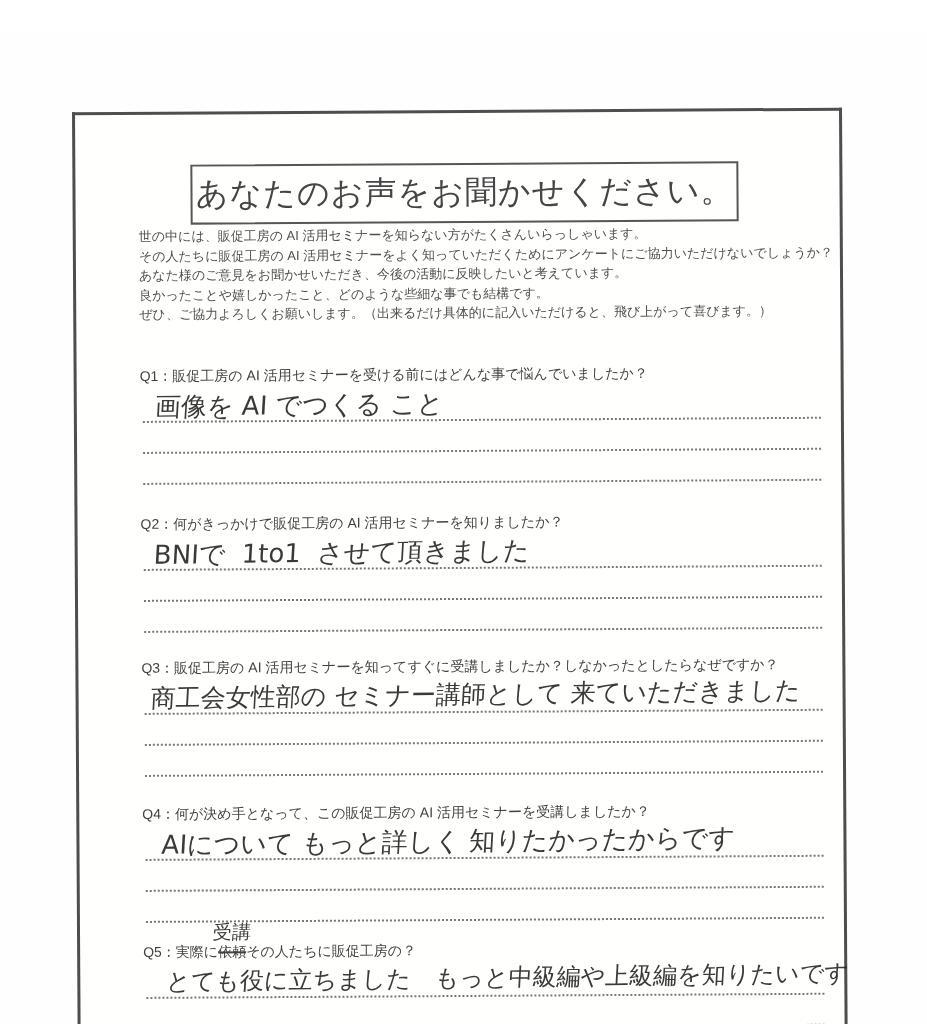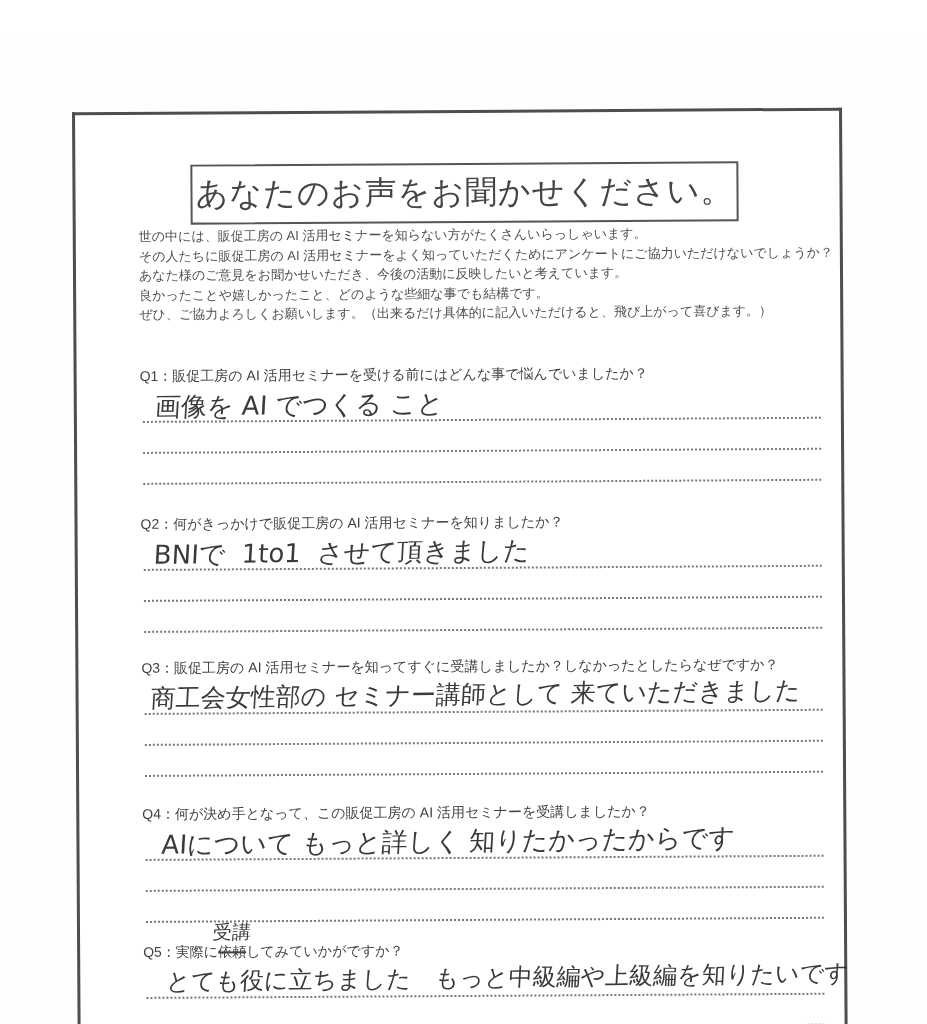--- a/index.html
+++ b/index.html
@@ -165,21 +165,21 @@
       <div class="q-label">Q4：何が決め手となって、この販促工房の AI 活用セミナーを受講しましたか？</div>
       <div class="hand">AIについて もっと詳しく 知りたかったからです</div>
       <div class="answer-line al-1"></div>
       <div class="answer-line al-2"></div>
       <div class="answer-line al-3"></div>
     </div>
 
     <div class="q-block" id="q5">
       <div class="hand-correction">受講</div>
       <div class="q-label">
-        <span>Q5：実際に</span><span class="struck">依頼</span><span>してみていかがですか？</span>
+        <span>Q5：実際に</span><span class="struck">依頼</span><span>その人たちに販促工房の？</span>
       </div>
       <div class="hand">とても役に立ちました　もっと中級編や上級編を知りたいです</div>
       <div class="answer-line al-1"></div>
       <div class="answer-line al-2"></div>
       <div class="answer-line al-3"></div>
     </div>
 
   </div>
 </div>
 

